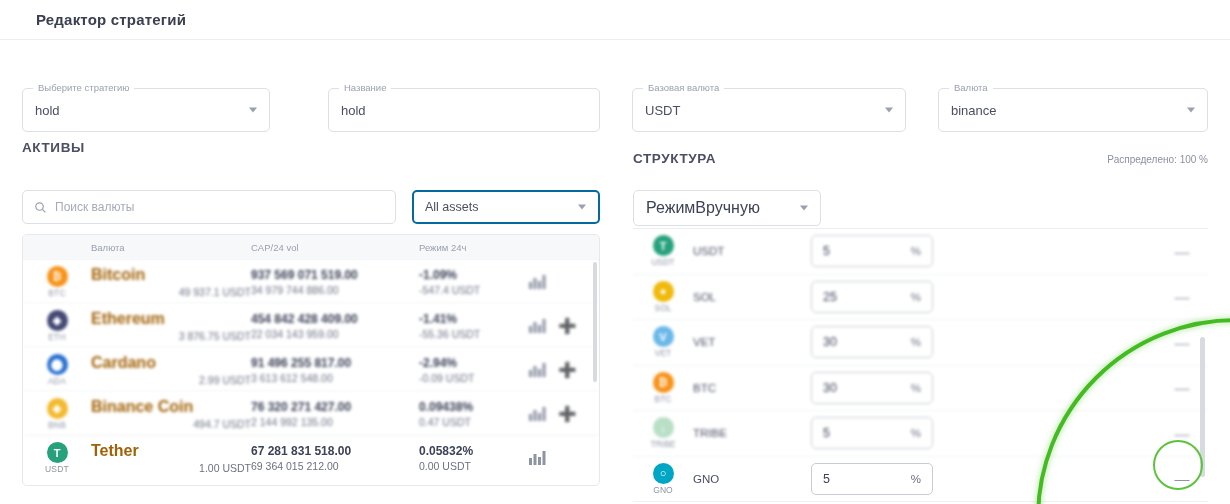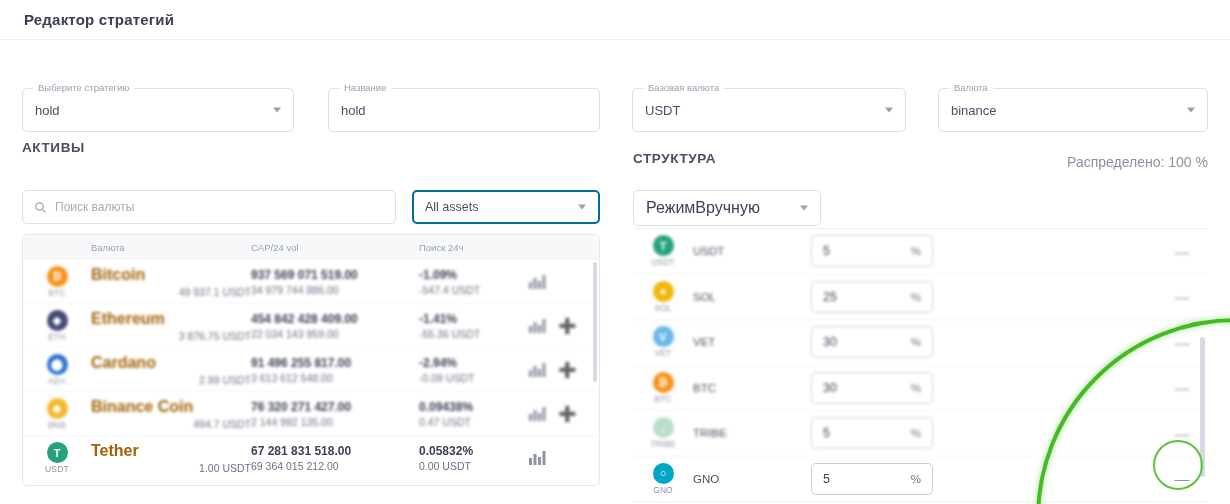--- a/index.html
+++ b/index.html
@@ -9,21 +9,21 @@
     font-family: "Liberation Sans", sans-serif;
     color: #3c4257;
     overflow: hidden;
   }
   .page { position: relative; width: 1230px; height: 504px; }
 
   
   .topbar {
     height: 40px;
     display: flex; align-items: center;
-    padding-left: 24px;
+    padding-left: 36px;
     border-bottom: 1px solid #ececf1;
     background: #fff;
   }
   .topbar h1 {
     font-size: 15px; font-weight: 700; letter-spacing: .2px;
     color: #3a3f51;
   }
 
   
   .formrow {
@@ -48,36 +48,36 @@
   .field .val {
     font-size: 13px; color: #4a4f63;
   }
   .caret {
     position: absolute; right: 12px; top: 50%;
     width: 0; height: 0; transform: translateY(-50%);
     border-left: 4px solid transparent;
     border-right: 4px solid transparent;
     border-top: 5px solid #9aa0b0;
   }
-  .f-strategy { position: absolute; left: 22px;  width: 272px; }
+  .f-strategy { position: absolute; left: 22px;  width: 248px; }
   .f-name     { position: absolute; left: 328px; width: 272px; }
   .f-base     { position: absolute; left: 632px; width: 274px; }
   .f-exch     { position: absolute; left: 938px; width: 270px; }
 
   
   .sect-title {
     position: absolute;
     font-size: 13.5px; font-weight: 700; letter-spacing: .6px;
     color: #4a4f63;
   }
   #assets-title    { left: 22px;  top: 140px; }
   #structure-title { left: 633px; top: 151px; }
   #alloc-note {
     position: absolute; right: 22px; top: 154px;
-    font-size: 14px; color: #8b90a0;
+    font-size: 10px; color: #8b90a0;
   }
 
   
   .search-box {
     position: absolute; left: 22px; top: 190px;
     width: 374px; height: 34px;
     border: 1px solid #dcdfe6; border-radius: 5px;
     display: flex; align-items: center; gap: 8px;
     padding: 12px 11px; background: #fff;
   }
@@ -259,21 +259,21 @@
   <div class="assets-select">
     <span class="val">All assets</span>
     <span class="caret"></span>
   </div>
 
   <div class="assets-card">
     <div class="ah">
       <div class="c1"></div>
       <div class="c2">Валюта</div>
       <div class="c3">CAP/24 vol</div>
-      <div class="c4">Поиск 24ч</div>
+      <div class="c4">Режим 24ч</div>
     </div>
     <div id="assets-rows">
         <div class="arow blur">
           <div class="a-ic">
             <div class="coin" style="background:#f7931a">₿</div>
             <div class="tick">BTC</div>
           </div>
           <div class="a-nm">
             <div class="n">Bitcoin</div>
             <div class="p">49 937.1 USDT</div>

